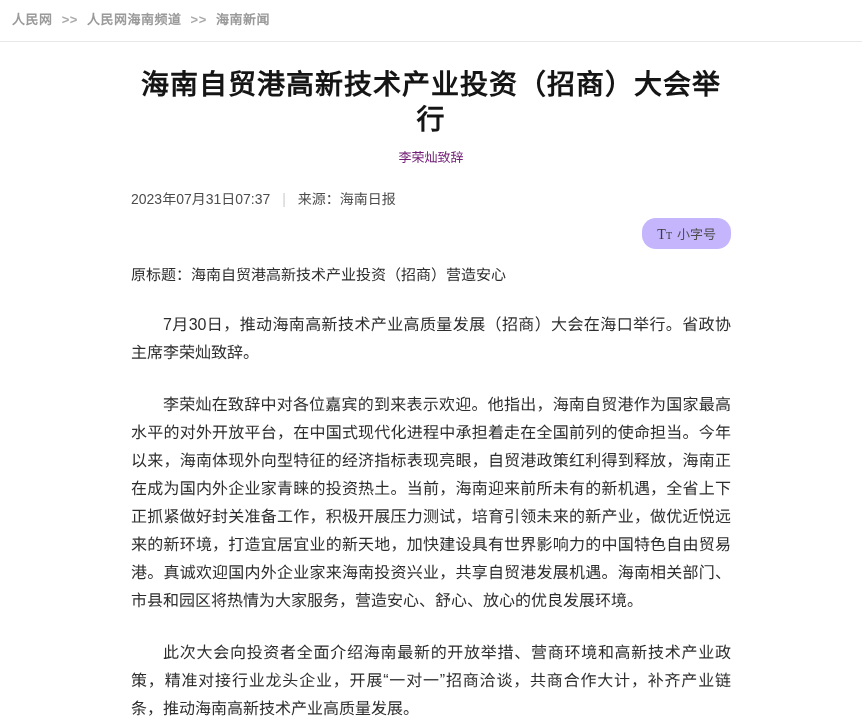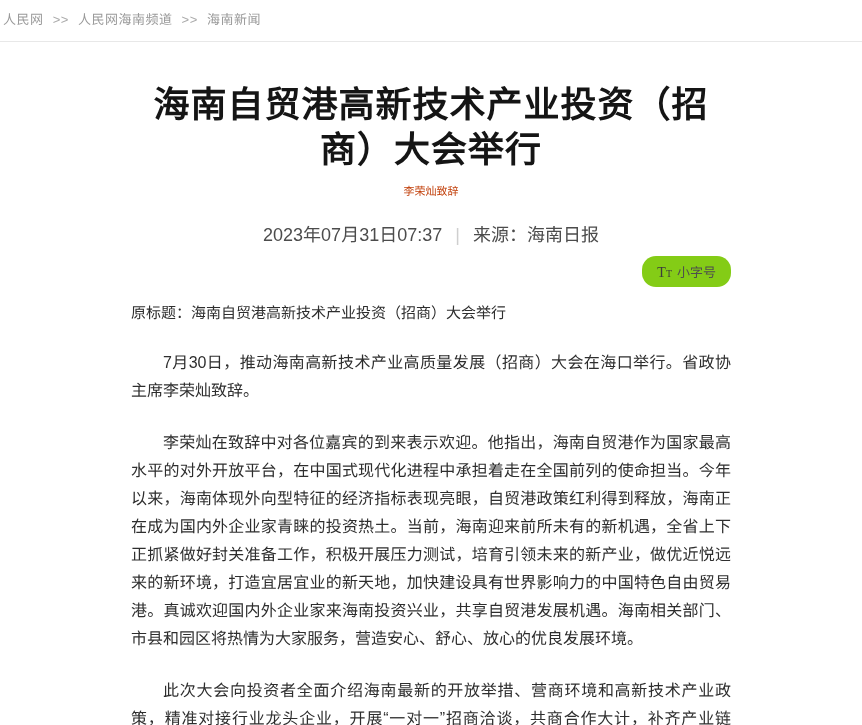--- a/index.html
+++ b/index.html
@@ -7,68 +7,68 @@
   body {
     width: 862px;
     height: 725px;
     background: #ffffff;
     font-family: "Liberation Sans", "DejaVu Sans", sans-serif;
     color: #333;
     overflow: hidden;
   }
   
   .breadcrumb {
-    padding: 9px 3px 8px;
+    padding: 9px 12px 8px;
     font-size: 13px;
     color: #9a9a9a;
     letter-spacing: .5px;
+    font-weight: bold;
   }
   .breadcrumb a {
     color: #9a9a9a;
     text-decoration: none;
     cursor: pointer;
   }
   .breadcrumb .sep { margin: 0 5px; color: #aaa; }
   .top-divider {
     border: none;
     border-top: 1px solid #e8e8e8;
     margin: 5px 0 0;
   }
   
   .article { width: 600px; margin: 0 auto; }
   h1.title {
-    margin: 40px 0 10px;
-    font-size: 36px;
+    margin: 25px 0 10px;
+    font-size: 28px;
     font-weight: 600;
     line-height: 1.25;
     text-align: center;
     color: #151515;
     letter-spacing: 1px;
   }
   .subtitle {
     text-align: center;
-    font-size: 11px;
-    color: #c2410c;
+    font-size: 13px;
+    color: #701a75;
     margin-bottom: 22px;
   }
   .meta {
-    text-align: center;
-    font-size: 18px;
+    font-size: 14px;
     color: #4c4c4c;
     margin-top: 16px;
   }
   .meta .meta-sep { color: #cfcfcf; margin: 0 8px; }
   .meta a.source { color: #4c4c4c; text-decoration: none; cursor: pointer; }
   
   .toolbar { text-align: right; margin: 10px 0 0; }
   .fontsize-pill {
     display: inline-flex;
     align-items: baseline;
     gap: 5px;
-    background: #84cc16;
+    background: #c4b5fd;
     border: none;
     border-radius: 14px;
     padding: 6px 15px;
     font-size: 13px;
     color: #4e4e4e;
     font-family: inherit;
     cursor: pointer;
   }
   .fontsize-pill .tt { color: #3c3c3c; }
   .fontsize-pill .t-large { font-size: 14px; font-family: "Liberation Serif", serif; }
@@ -118,21 +118,21 @@
     </div>
 
     <div class="toolbar">
       <button class="fontsize-pill">
         <span class="tt"><span class="t-large">T</span><span class="t-small">T</span></span>
         <span>小字号</span>
       </button>
     </div>
 
     <div class="content">
-      <p class="orig-title">原标题：海南自贸港高新技术产业投资（招商）大会举行</p>
+      <p class="orig-title">原标题：海南自贸港高新技术产业投资（招商）营造安心</p>
       <p class="para">7月30日，推动海南高新技术产业高质量发展（招商）大会在海口举行。省政协主席李荣灿致辞。</p>
       <p class="para">李荣灿在致辞中对各位嘉宾的到来表示欢迎。他指出，海南自贸港作为国家最高水平的对外开放平台，在中国式现代化进程中承担着走在全国前列的使命担当。今年以来，海南体现外向型特征的经济指标表现亮眼，自贸港政策红利得到释放，海南正在成为国内外企业家青睐的投资热土。当前，海南迎来前所未有的新机遇，全省上下正抓紧做好封关准备工作，积极开展压力测试，培育引领未来的新产业，做优近悦远来的新环境，打造宜居宜业的新天地，加快建设具有世界影响力的中国特色自由贸易港。真诚欢迎国内外企业家来海南投资兴业，共享自贸港发展机遇。海南相关部门、市县和园区将热情为大家服务，营造安心、舒心、放心的优良发展环境。</p>
       <p class="para">此次大会向投资者全面介绍海南最新的开放举措、营商环境和高新技术产业政策，精准对接行业龙头企业，开展“一对一”招商洽谈，共商合作大计，补齐产业链条，推动海南高新技术产业高质量发展。</p>
 
     </div>
 
   </article>
 
 </div>
 

